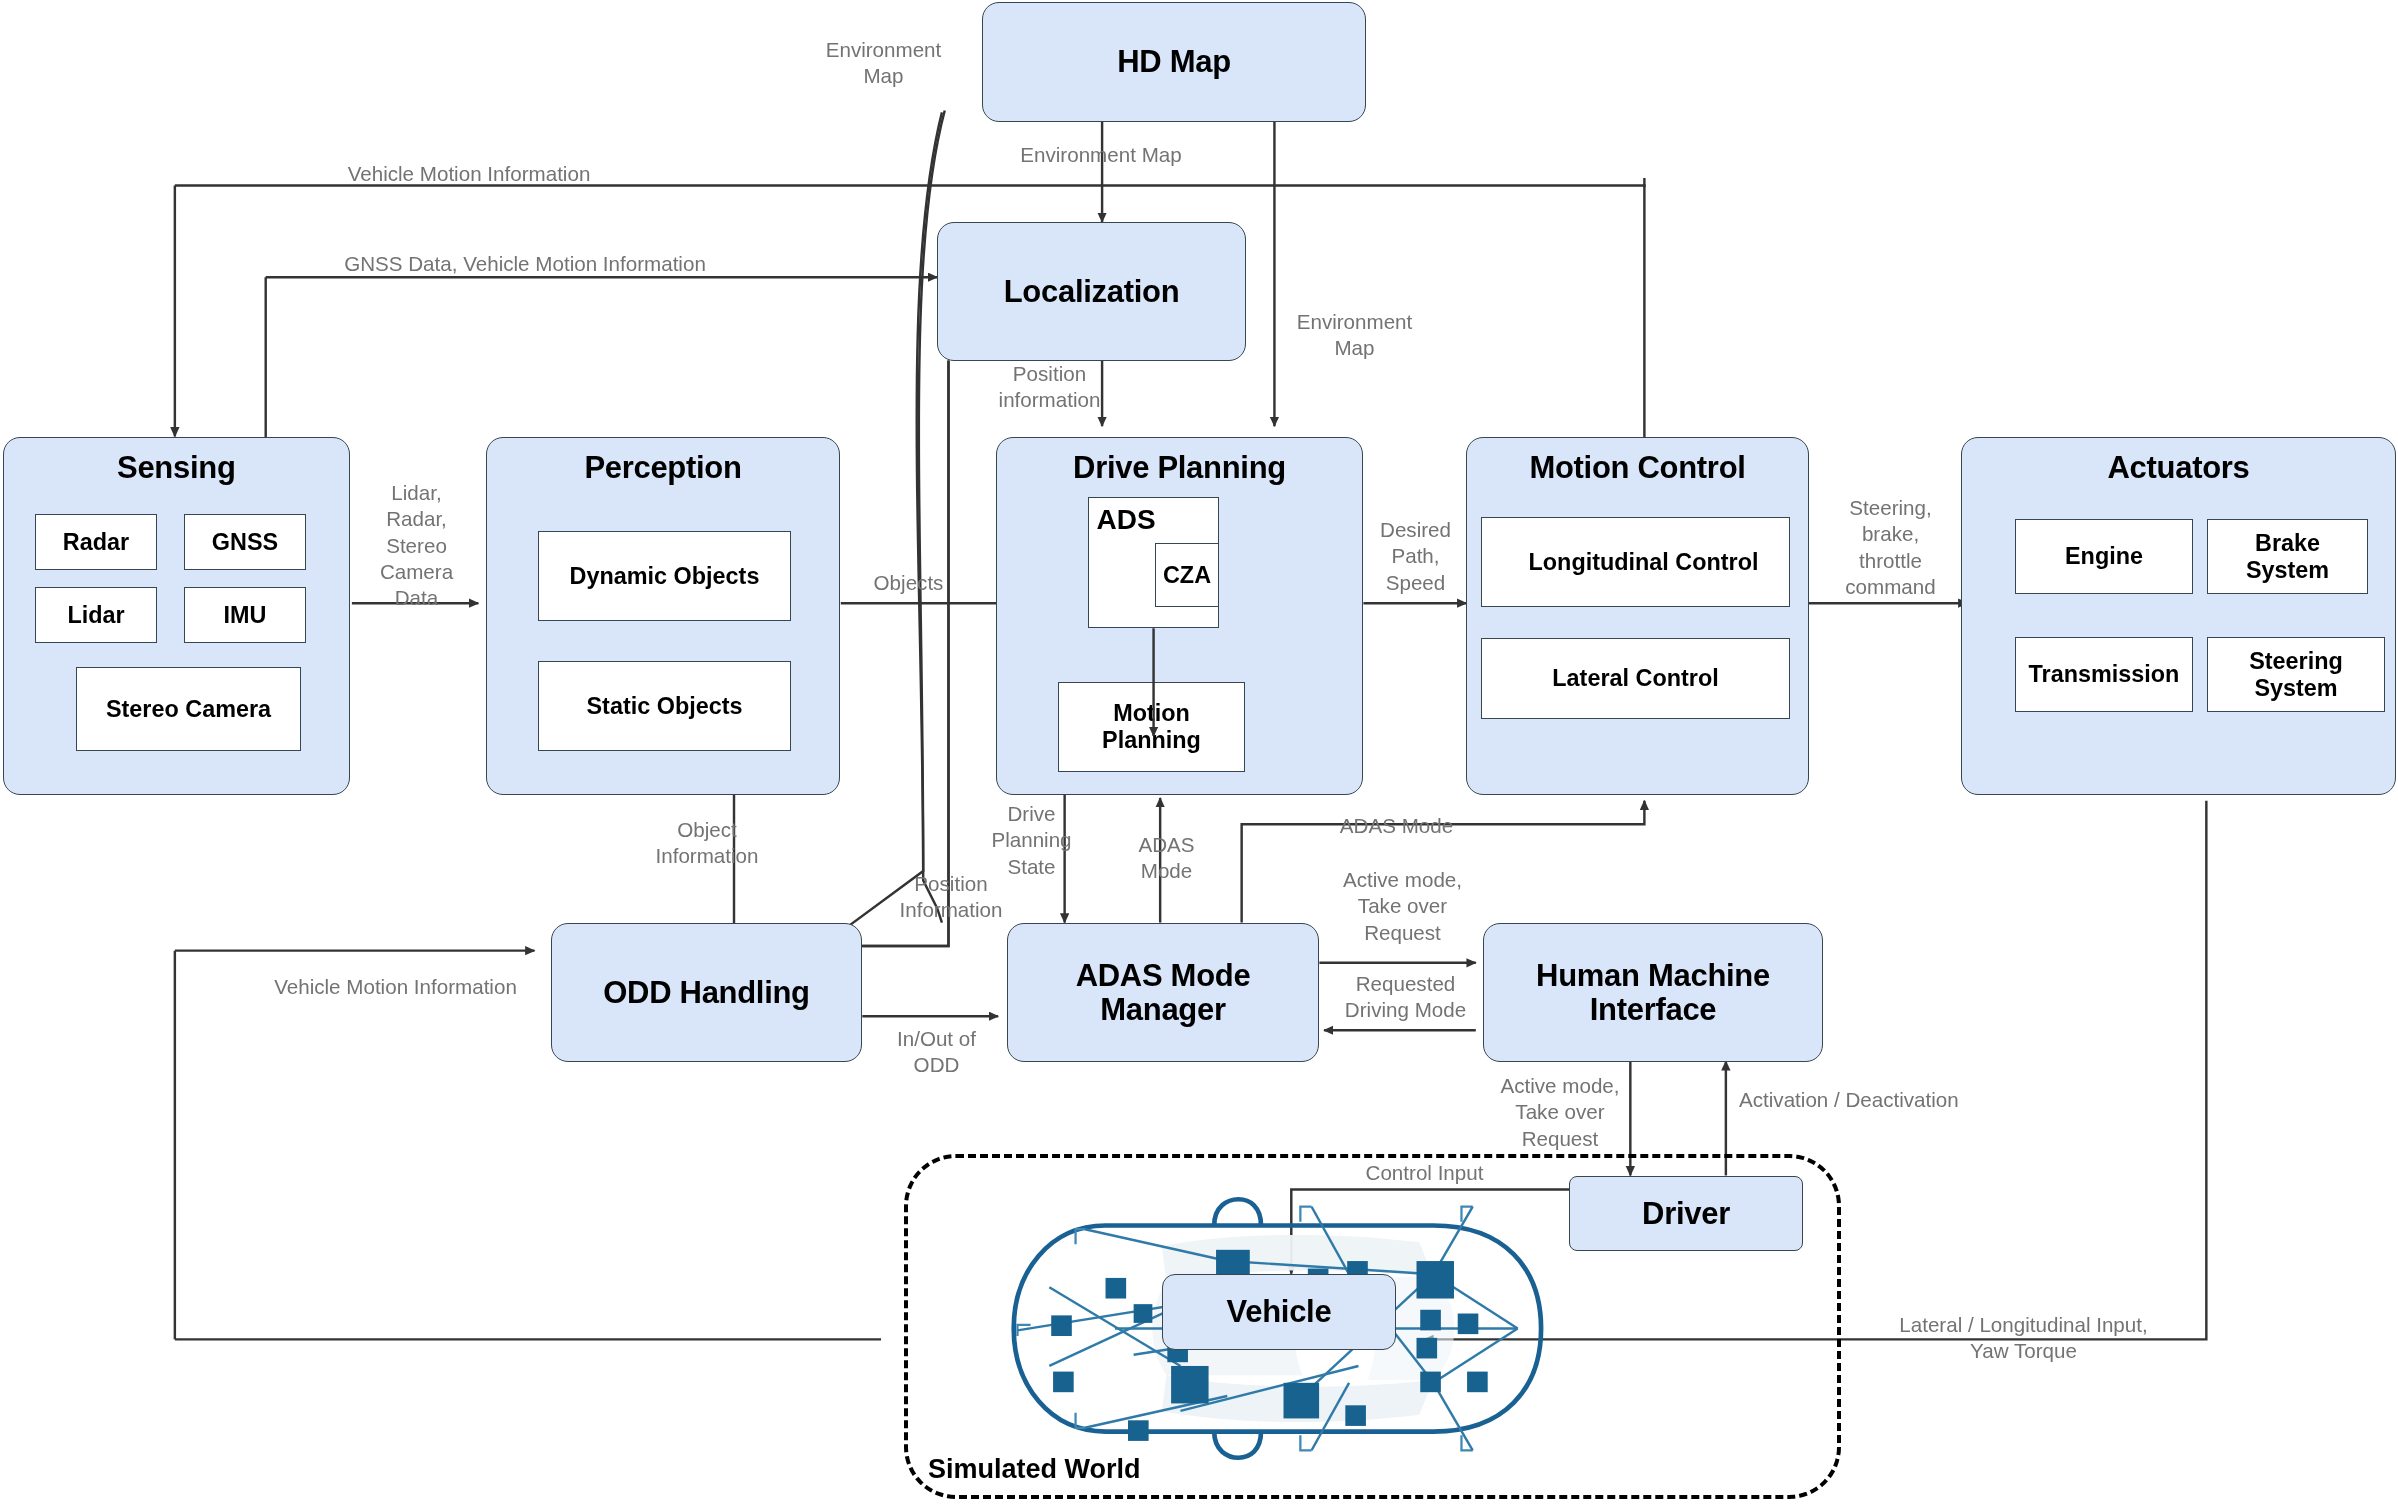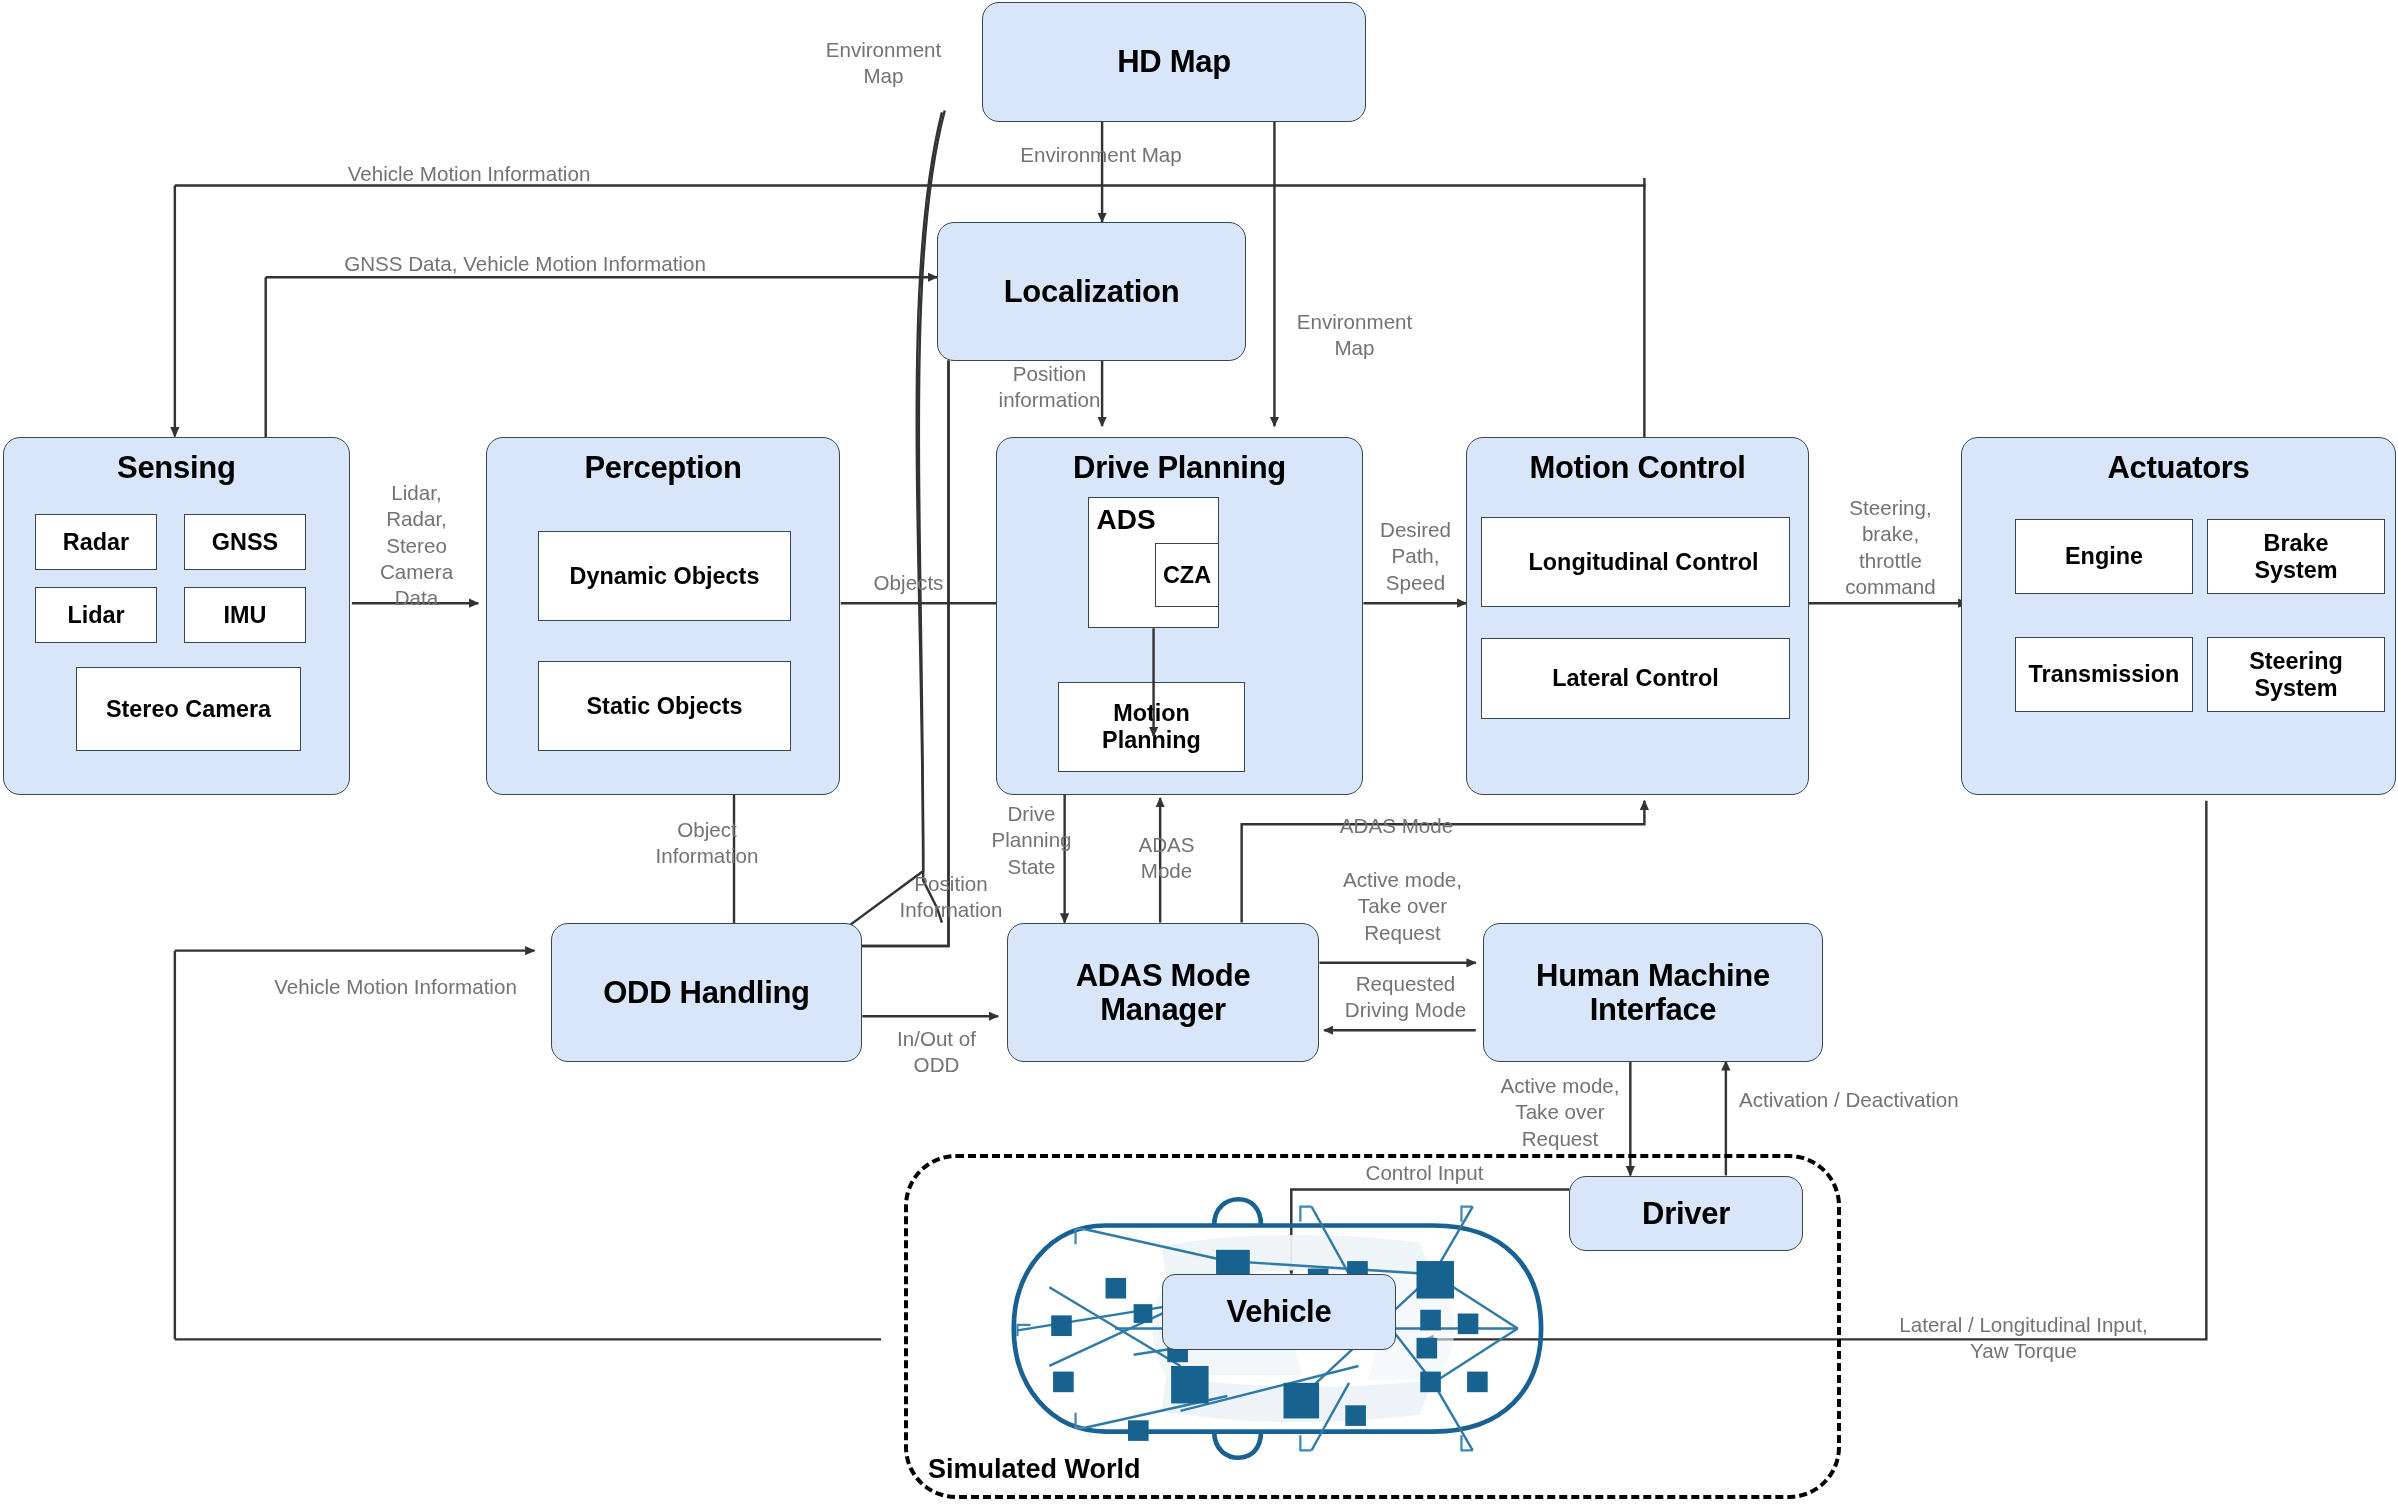--- a/index.html
+++ b/index.html
@@ -203,42 +203,42 @@
 
   <div class="box" style="left:1466px;top:437px;width:343px;height:358px;">
     <div class="title">Motion Control</div>
     <div class="sub" style="left:1480px;top:516px;margin-left:-1466px;margin-top:-437px;width:309px;height:90px;padding-left:16px;">Longitudinal Control</div>
     <div class="sub" style="left:1480px;top:637px;margin-left:-1466px;margin-top:-437px;width:309px;height:81px;">Lateral Control</div>
   </div>
 
   <div class="box" style="left:1961px;top:437px;width:435px;height:358px;padding-left:15px;">
     <div class="title">Actuators</div>
     <div class="sub" style="left:2014px;top:518px;margin-left:-1961px;margin-top:-437px;width:178px;height:75px;white-space:pre-line;">Engine</div>
-    <div class="sub" style="left:2206px;top:518px;margin-left:-1961px;margin-top:-437px;width:178px;height:75px;white-space:pre-line;">Brake
+    <div class="sub" style="left:2206px;top:518px;margin-left:-1961px;margin-top:-437px;width:161px;height:75px;white-space:pre-line;">Brake
 System</div>
     <div class="sub" style="left:2014px;top:636px;margin-left:-1961px;margin-top:-437px;width:178px;height:75px;white-space:pre-line;">Transmission</div>
     <div class="sub" style="left:2206px;top:636px;margin-left:-1961px;margin-top:-437px;width:178px;height:75px;white-space:pre-line;">Steering
 System</div>
   </div>
 
   <div class="box centered" style="left:551px;top:923px;width:311px;height:139px;">
     <div class="title">ODD Handling</div>
   </div>
 
   <div class="box centered" style="left:1007px;top:923px;width:312px;height:139px;">
     <div class="title" style="white-space:pre-line;">ADAS Mode
 Manager</div>
   </div>
 
   <div class="box centered" style="left:1483px;top:923px;width:340px;height:139px;">
     <div class="title" style="white-space:pre-line;">Human Machine
 Interface</div>
   </div>
 
-  <div class="box centered" style="left:1569px;top:1176px;width:234px;height:75px;">
+  <div class="box centered" style="left:1569px;top:1176px;width:234px;height:75px;border-radius:8px;">
     <div class="title">Driver</div>
   </div>
 
   <div class="box centered" style="left:1162px;top:1274px;width:234px;height:76px;border-radius:13px;">
     <div class="title">Vehicle</div>
   </div>
 
   <div class="lbl" style="left:813px;top:37px;width:141px;">Environment
 Map</div>
 

